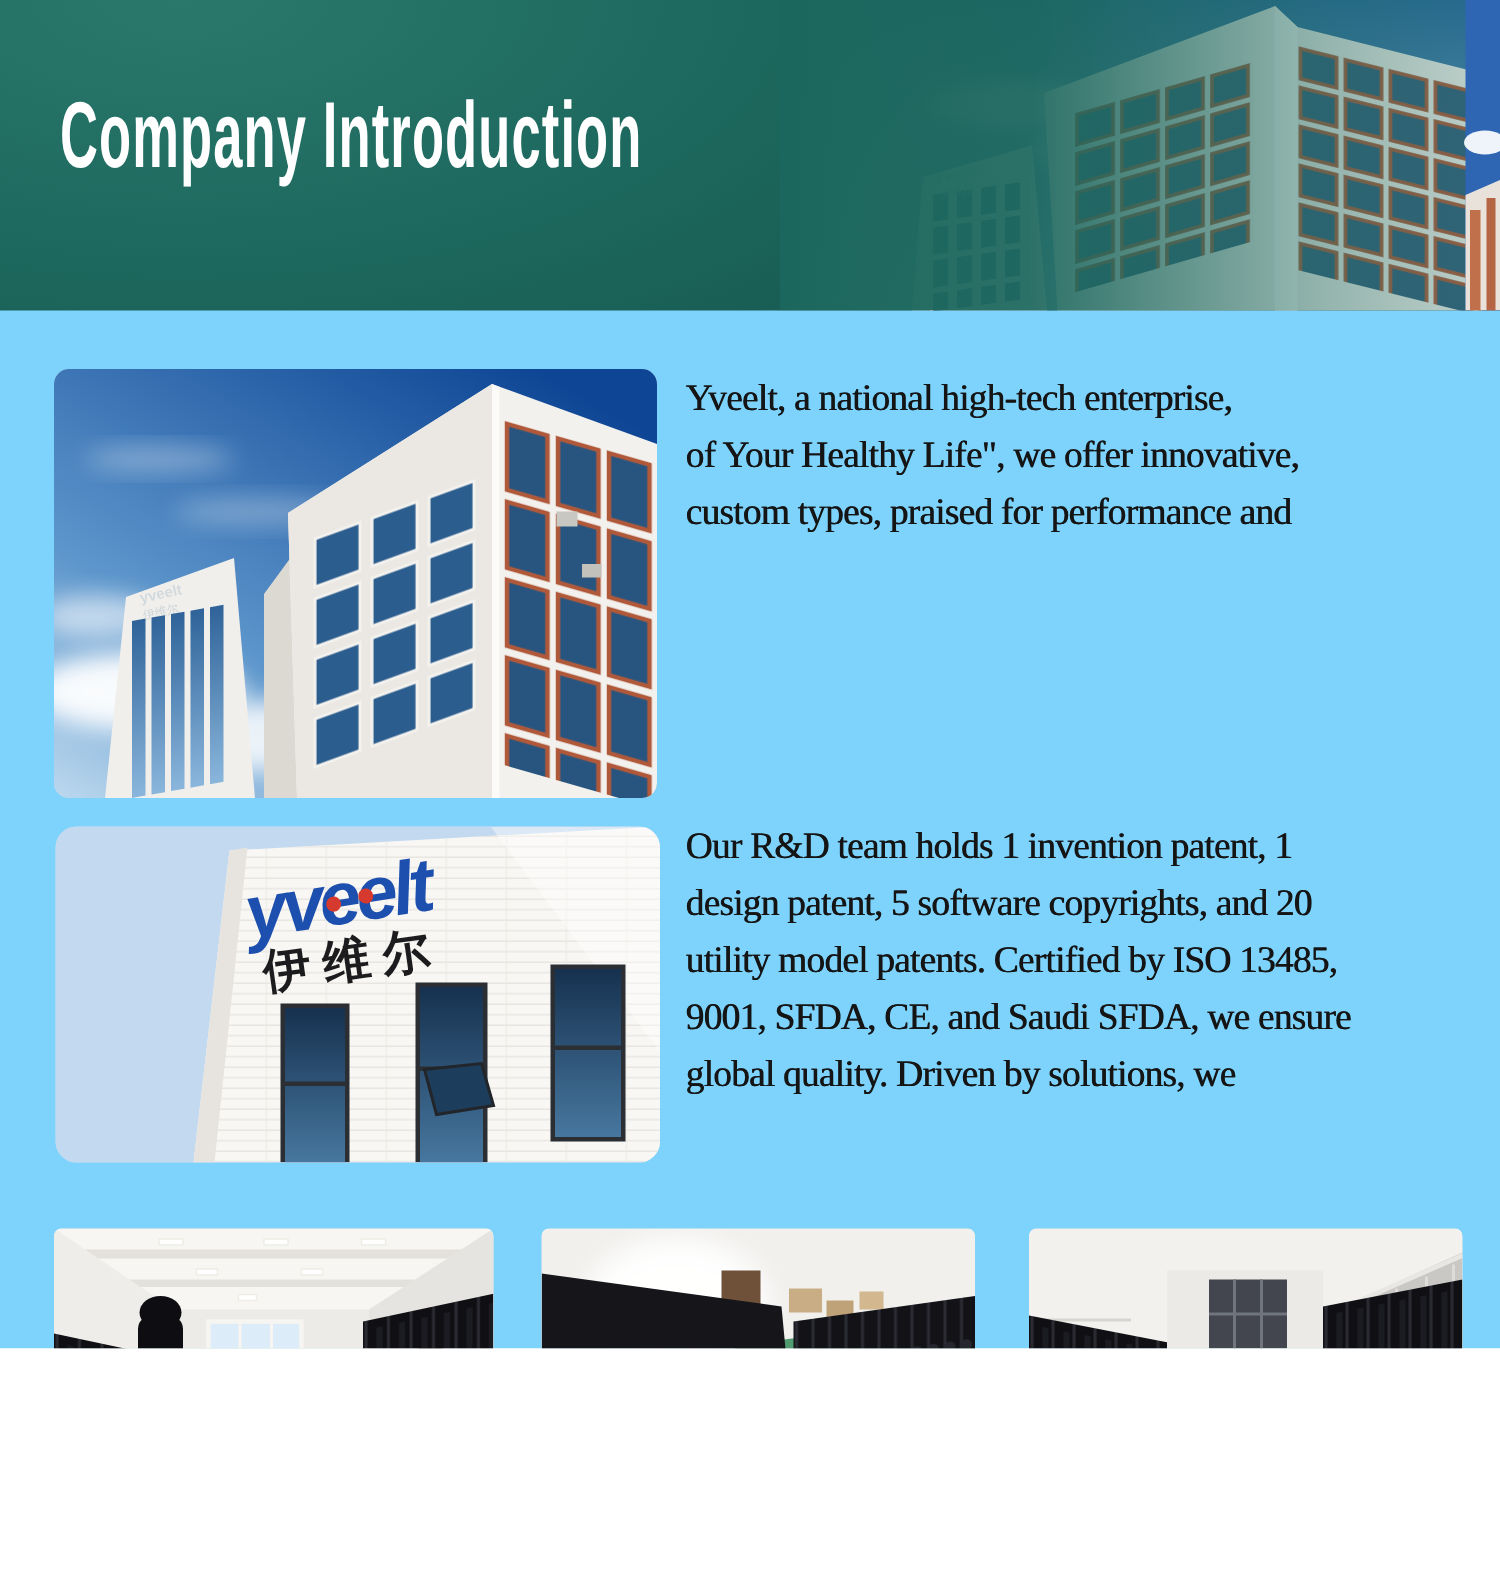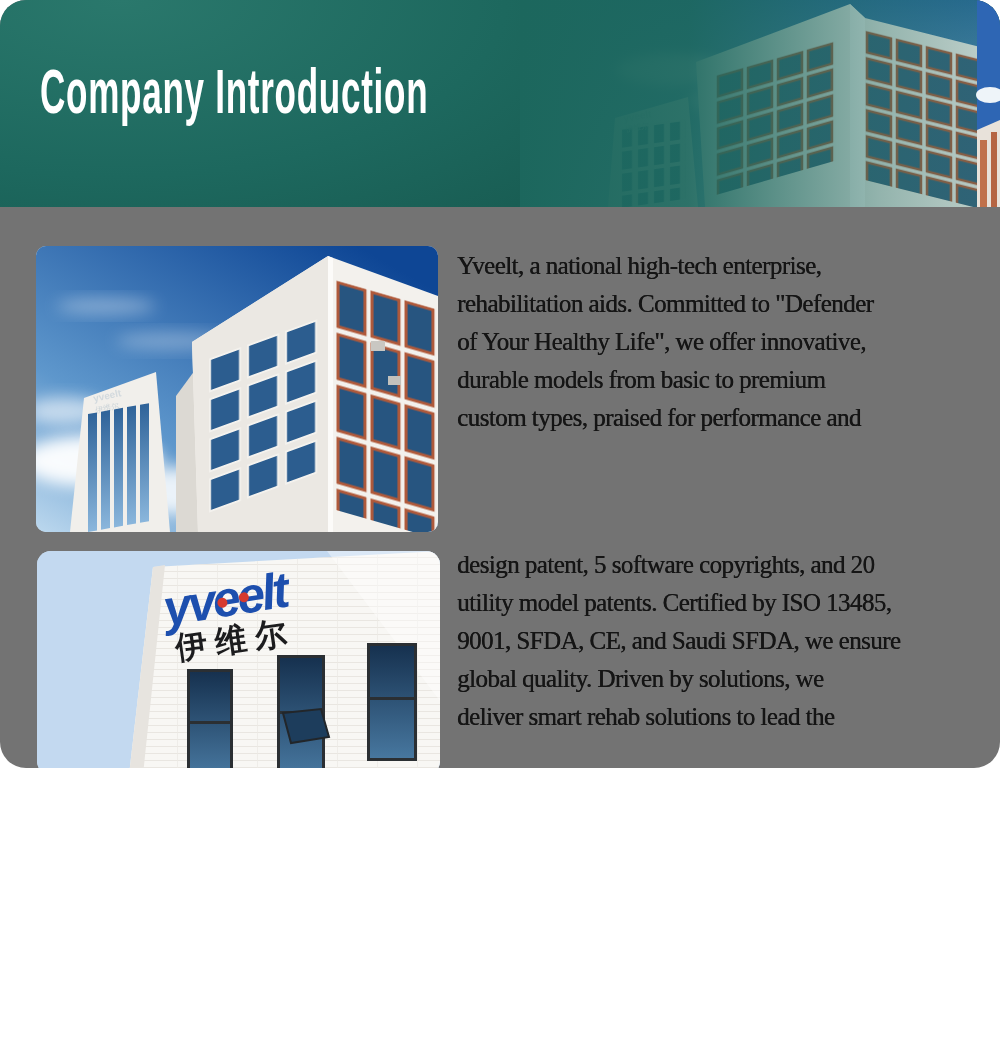--- a/index.html
+++ b/index.html
@@ -1,17 +1,17 @@
 <!DOCTYPE html>
 <html><head>
 <meta charset="utf-8">
 <style>
   html,body{margin:0;padding:0;background:#fff;}
-  .page{position:relative;width:1000px;height:768px;background:#737373;overflow:hidden;
-        font-family:"Liberation Serif",serif;border-radius:26px;}
+  .page{position:relative;width:1000px;height:899px;background:#7dd3fc;overflow:hidden;
+        font-family:"Liberation Serif",serif;}
   
   .banner{position:absolute;left:0;top:0;width:1000px;height:207px;
           background:radial-gradient(700px 320px at 12% 0%, #2a786c 0%, #1d685e 55%, #17594f 100%);}
   .banner-photo{position:absolute;right:0;top:0;width:480px;height:207px;display:block;}
   .banner-title{position:absolute;left:40px;top:58px;margin:0;color:#ffffff;
           font-family:"Liberation Sans",sans-serif;font-weight:700;font-size:48px;line-height:1.1;
           letter-spacing:1px;transform:scale(0.73,1.30);transform-origin:0 0;white-space:nowrap;}
   
   .photo{position:absolute;margin:0;overflow:hidden;background:#cfe0ef;}
   .photo svg{display:block;width:100%;height:100%;}
@@ -151,23 +151,21 @@
           </g>
         <polygon points="292,10 297,12 297,286 292,286" fill="#fcfbf9"></polygon>
         <rect x="335" y="95" width="14" height="10" fill="#c9c7c2"></rect>
         <rect x="352" y="130" width="13" height="9" fill="#c3c1bc"></rect>
       </g>
     </svg>
   </figure>
 
   <div class="text-block p1">
     <div class="tline">Yveelt, a national high-tech enterprise,</div>
-    <div class="tline">rehabilitation aids. Committed to "Defender</div>
     <div class="tline">of Your Healthy Life", we offer innovative,</div>
-    <div class="tline">durable models from basic to premium</div>
     <div class="tline">custom types, praised for performance and</div>
   </div>
 
   <figure class="photo photo2">
     <svg viewBox="0 0 403 224" preserveAspectRatio="none">
       <defs>
         <linearGradient id="bWin" x1="0" y1="0" x2="0" y2="1">
           <stop offset="0" stop-color="#16314f"></stop>
             <stop offset="1" stop-color="#47779f"></stop>
         </linearGradient>
@@ -205,25 +203,25 @@
         <g>
           <rect x="330" y="92" width="50" height="118" fill="#2b2f33"></rect>
           <rect x="333" y="95" width="44" height="112" fill="url(#bWin)"></rect>
           <rect x="333" y="146" width="44" height="3" fill="#2b2f33"></rect>
         </g>
       </g>
     </svg>
   </figure>
 
   <div class="text-block p2">
+    <div class="tline">Our R&amp;D team holds 1 invention patent, 1</div>
     <div class="tline">design patent, 5 software copyrights, and 20</div>
     <div class="tline">utility model patents. Certified by ISO 13485,</div>
     <div class="tline">9001, SFDA, CE, and Saudi SFDA, we ensure</div>
     <div class="tline">global quality. Driven by solutions, we</div>
-    <div class="tline">deliver smart rehab solutions to lead the</div>
   </div>
 
   <figure class="gallery-item g1">
     <svg viewBox="0 0 293 222" preserveAspectRatio="none">
       <defs>
         <linearGradient id="cFloor" x1="0" y1="0" x2="0" y2="1">
           <stop offset="0" stop-color="#4e9a6d"></stop>
             <stop offset="1" stop-color="#2e7950"></stop>
         </linearGradient>
         <pattern id="cChair" width="15" height="100" patternUnits="userSpaceOnUse">

